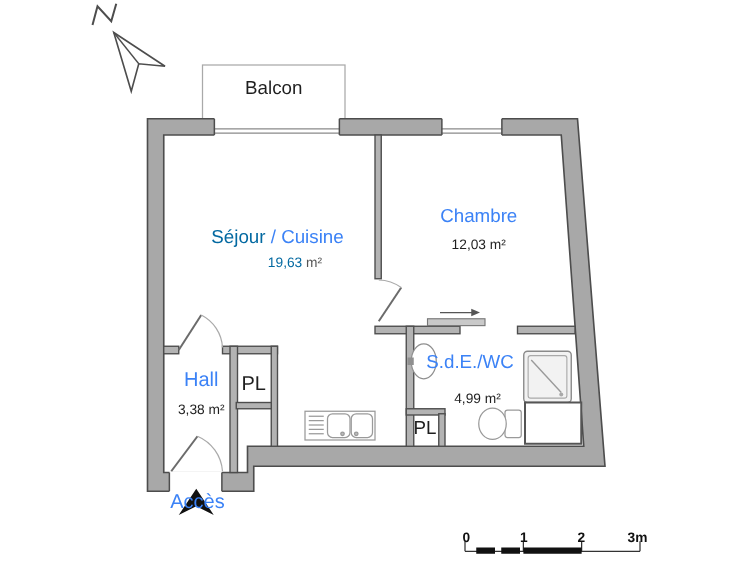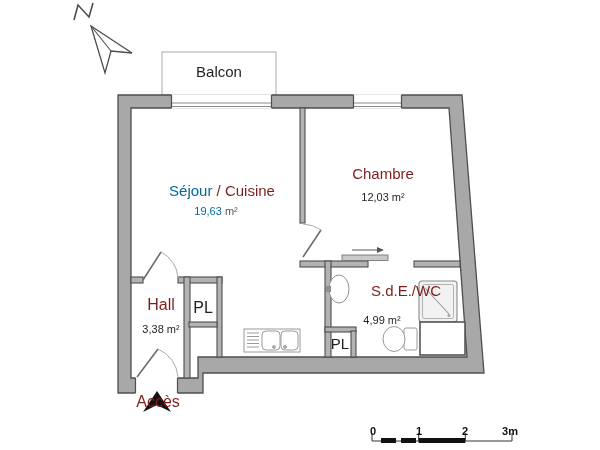--- a/index.html
+++ b/index.html
@@ -8,21 +8,21 @@
     font-family:"Liberation Sans", sans-serif;
   }
   #plan-svg{position:absolute;left:0;top:0;}
   .lbl{
     position:absolute;transform:translate(-50%,-50%);
     white-space:nowrap;color:#1f1f1f;line-height:1;text-align:center;
   }
   .room-name{font-size:15px;}
   .room-area{font-size:11px;}
   .light{color:#0369a1;}
-  .dark{color:#7f1d1d;}
+  .dark{color:#3b82f6;}
   .pl{font-size:16px;letter-spacing:0px;}
   .scale-num{font-size:11px;font-weight:bold;color:#111;}
 </style>
 </head>
 <body>
 
 <div id="stage">
 
   <svg id="plan-svg" width="600" height="450" viewBox="0 0 600 450">
 
@@ -138,31 +138,31 @@
       <rect x="401" y="438" width="15" height="5" fill="#111111" stroke="none"></rect>
       <rect x="418.7" y="438" width="46.6" height="5" fill="#111111" stroke="none"></rect>
     </g>
   </svg>
 
   <div class="lbl room-name" style="left:219px;top:71px;">Balcon</div>
 
   <div class="lbl room-name" style="left:222px;top:190px;">
     <span class="light">Séjour </span><span class="dark">/ Cuisine</span>
   </div>
-  <div class="lbl room-area" style="left:216px;top:211px;">
+  <div class="lbl room-area" style="left:236px;top:211px;">
     <span class="light">19,63 </span><span style="color:#555;">m²</span>
   </div>
 
   <div class="lbl room-name dark" style="left:383px;top:173px;">Chambre</div>
   <div class="lbl room-area" style="left:383px;top:197px;text-align:center;">12,03 m²</div>
 
   <div class="lbl room-name dark" style="left:161px;top:305px;font-size:16px;">Hall</div>
   <div class="lbl room-area" style="left:161px;top:329px;">3,38 m²</div>
 
-  <div class="lbl room-name dark" style="left:406px;top:290px;">S.d.E./WC</div>
+  <div class="lbl room-name dark" style="left:376px;top:290px;">S.d.E./WC</div>
   <div class="lbl room-area" style="left:382px;top:320px;">4,99 m²</div>
 
   <div class="lbl pl" style="left:203px;top:308px;">PL</div>
   <div class="lbl pl" style="left:340px;top:343px;font-size:15px;">PL</div>
 
   <div class="lbl room-name dark" style="left:158px;top:402px;font-size:16px;">Accès</div>
 
   <div class="lbl scale-num" style="left:373px;top:431px;">0</div>
   <div class="lbl scale-num" style="left:419px;top:431px;">1</div>
   <div class="lbl scale-num" style="left:465px;top:431px;">2</div>

